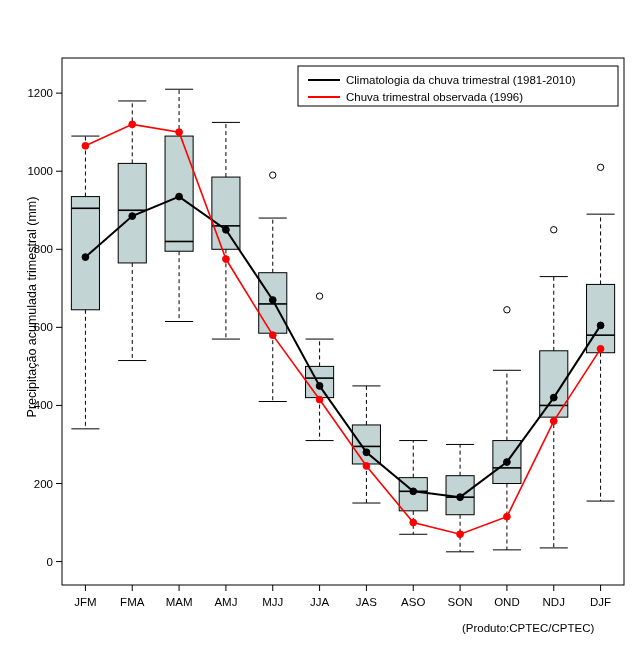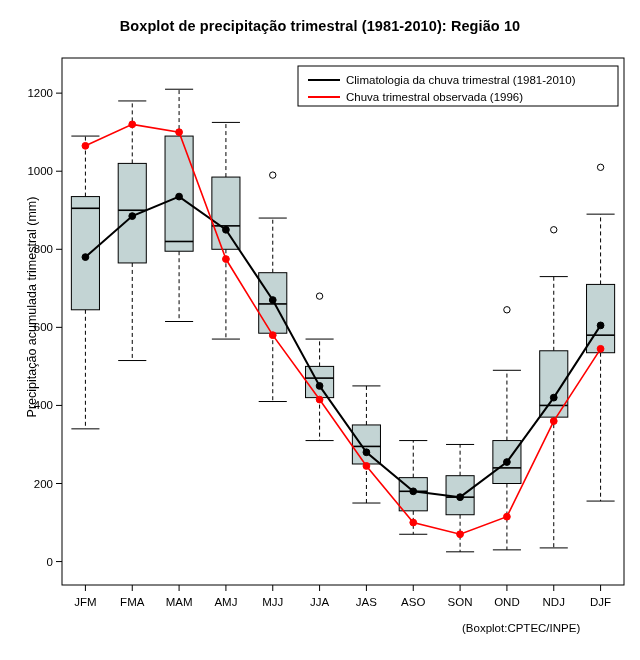--- a/index.html
+++ b/index.html
@@ -66,23 +66,22 @@
     font-family: "Liberation Sans", sans-serif;
     font-size: 11.5px;
     fill: #000000;
   }
 </style>
 </head>
 <body>
 
 <div id="chart-root">
 
-  <div id="title">Boxplot de precipitação trimestral (1981-2010): Região 10</div>
   <div id="ylabel">Precipitação acumulada trimestral (mm)</div>
-  <div id="credit">(Boxplot:CPTEC/INPE)</div>
+  <div id="credit">(Produto:CPTEC/CPTEC)</div>
 
   <svg id="plot" width="640" height="660">
       <rect x="62" y="58" width="562" height="527" fill="none" stroke="#000" stroke-width="1"></rect>
       <line x1="56" y1="561.5777777777778" x2="62" y2="561.5777777777778" stroke="#000" stroke-width="1"></line>
       <text x="53" y="565.5777777777778" text-anchor="end" class="tick-label">0</text>
       <line x1="56" y1="483.5037037037037" x2="62" y2="483.5037037037037" stroke="#000" stroke-width="1"></line>
       <text x="53" y="487.5037037037037" text-anchor="end" class="tick-label">200</text>
       <line x1="56" y1="405.42962962962963" x2="62" y2="405.42962962962963" stroke="#000" stroke-width="1"></line>
       <text x="53" y="409.42962962962963" text-anchor="end" class="tick-label">400</text>
       <line x1="56" y1="327.35555555555555" x2="62" y2="327.35555555555555" stroke="#000" stroke-width="1"></line>

